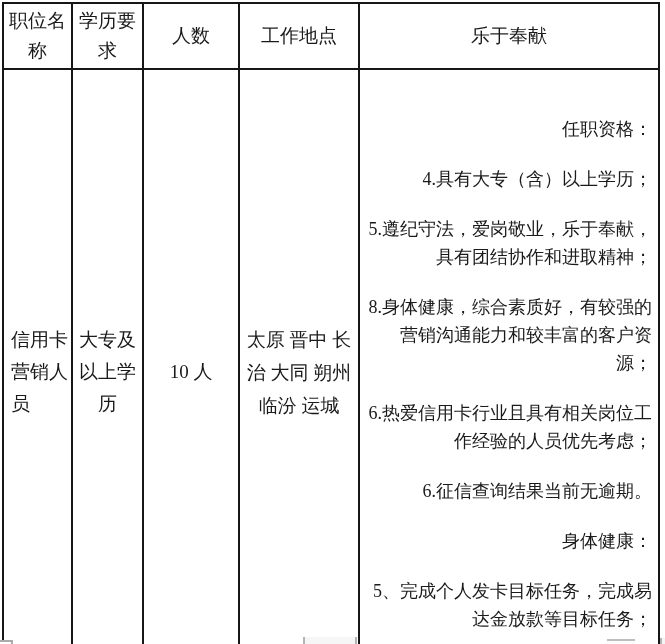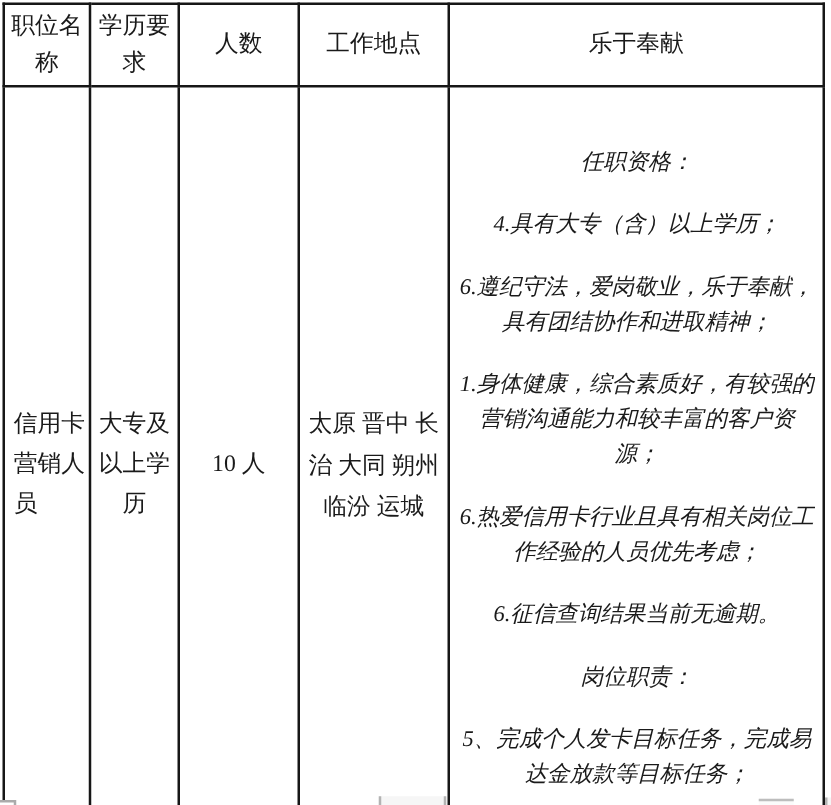--- a/index.html
+++ b/index.html
@@ -51,22 +51,21 @@
   td.c-num { text-align: center; padding: 0 2px; line-height: 30px; }
   td.c-loc { text-align: center; padding: 0 5px; line-height: 33px; }
   td.c-other { vertical-align: top; padding: 1px 6px 1px 7px; }
 
   .other-content { height: 558px; overflow: hidden; }
   .other-content p {
     margin: 0;
     font-size: 18px;
     line-height: 28px;
     white-space: normal;
-    text-align: center;
-    font-style: italic;
+    text-align: right;
   }
 
   
   .frag { position: absolute; box-sizing: border-box; }
   .frag-a { left: -20px; top: 640px; width: 33px; height: 16px;
             border: 2px solid #ababab; background: #ffffff; }
   .frag-b { left: 303px; top: 637px; width: 54px; height: 14px;
             background: #f6f6f6;
             border-left: 2px solid #b3b3b3; border-right: 2px solid #b3b3b3; }
   .frag-c { left: 607px; top: 639px; width: 28px; height: 12px;
@@ -105,25 +104,25 @@
 以上学
 历</td>
       <td class="c-num">10 人</td>
       <td class="c-loc">太原 晋中 长
 治 大同 朔州
 临汾 运城</td>
       <td class="c-other">
         <div class="other-content">
           <p>任职资格：</p>
           <p>4.具有大专（含）以上学历；</p>
-          <p>6.遵纪守法，爱岗敬业，乐于奉献，具有团结协作和进取精神；</p>
-          <p>1.身体健康，综合素质好，有较强的营销沟通能力和较丰富的客户资源；</p>
+          <p>5.遵纪守法，爱岗敬业，乐于奉献，具有团结协作和进取精神；</p>
+          <p>8.身体健康，综合素质好，有较强的营销沟通能力和较丰富的客户资源；</p>
           <p>6.热爱信用卡行业且具有相关岗位工作经验的人员优先考虑；</p>
           <p>6.征信查询结果当前无逾期。</p>
-          <p>岗位职责：</p>
+          <p>身体健康：</p>
           <p>5、完成个人发卡目标任务，完成易达金放款等目标任务；</p>
           
           
           
           
         </div>
       </td>
     </tr>
   </tbody>
 </table>

